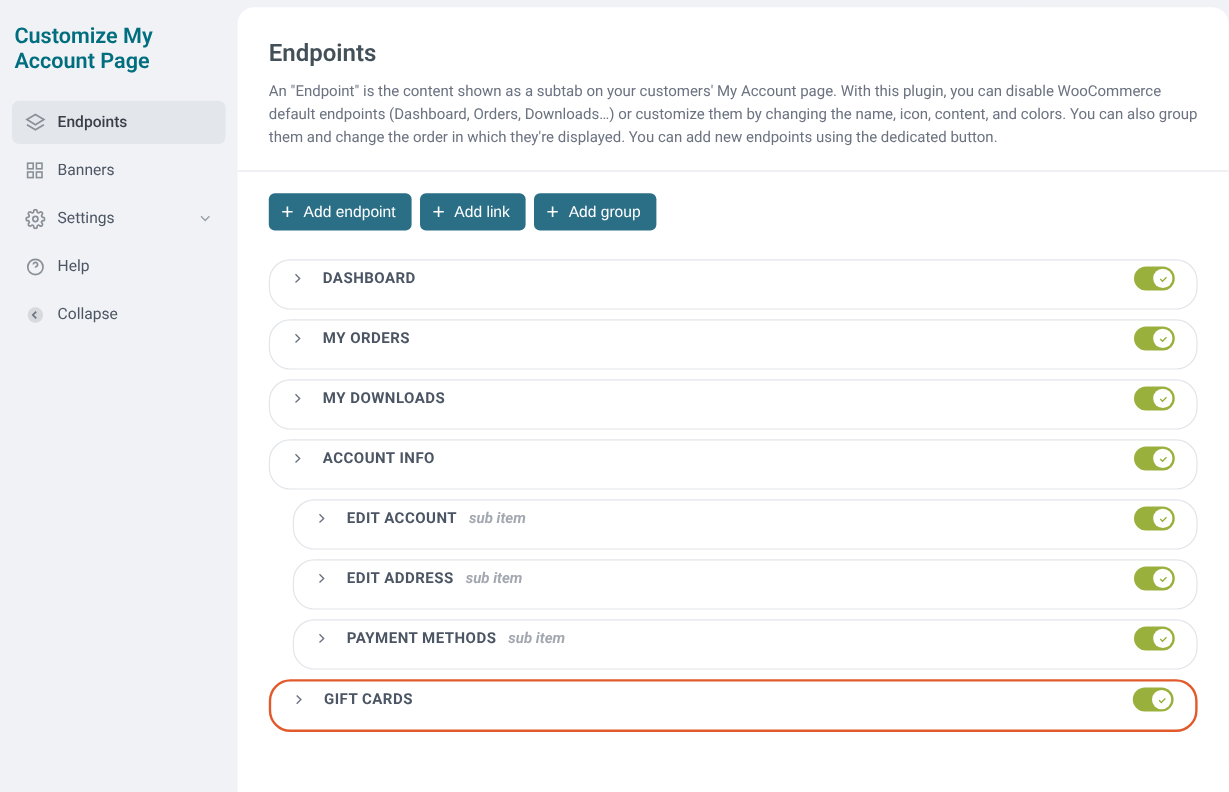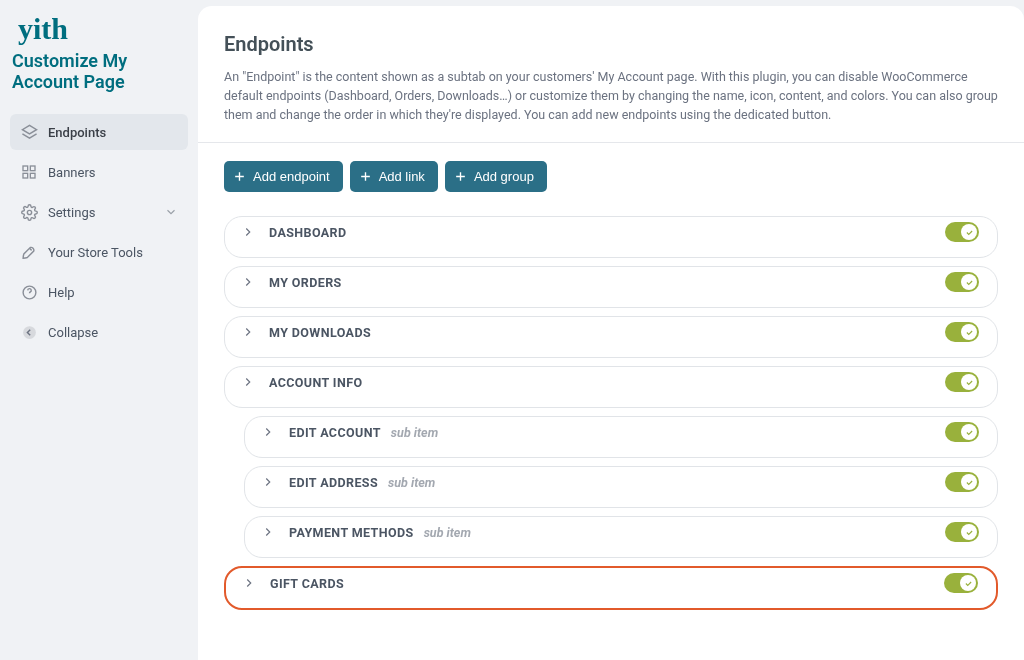--- a/index.html
+++ b/index.html
@@ -149,21 +149,20 @@
     right: 2px; top: 2px;
     display:flex; align-items:center; justify-content:center;
   }
   .toggle .knob svg { width:9px; height:9px; }
 </style>
 </head>
 <body>
 
 <div class="app">
   <aside class="sidebar">
-    <div class="logo">yith</div>
     <div class="logo-sub">Customize My Account Page</div>
     <ul class="nav">
 
       <li class="nav-item active">
         <span class="icon">
           <svg viewBox="0 0 24 24" width="17" height="17" fill="none" stroke="currentColor" stroke-width="2">
               <polygon points="12 2 2 8 12 14 22 8 12 2"></polygon>
               <polyline points="2 14 12 20 22 14"></polyline>
             </svg>
         </span>
@@ -190,29 +189,20 @@
             </svg>
         </span>
         <span class="label">Settings</span>
         <span class="chev">
           <svg viewBox="0 0 24 24" width="14" height="14" fill="none" stroke="currentColor" stroke-width="2">
               <polyline points="6 9 12 15 18 9"></polyline>
             </svg>
         </span>
       </li>
 
-      <li class="nav-item">
-        <span class="icon">
-          <svg viewBox="0 0 24 24" width="17" height="17" fill="none" stroke="currentColor" stroke-width="2">
-              <path d="M4 14c-1 3-1 6-1 6s3 0 6-1l9-9a4 4 0 0 0-5-5l-9 9z"></path>
-              <path d="M15 9l-3-3"></path>
-            </svg>
-        </span>
-        <span class="label">Your Store Tools</span>
-      </li>
 
       <li class="nav-item">
         <span class="icon">
           <svg viewBox="0 0 24 24" width="17" height="17" fill="none" stroke="currentColor" stroke-width="2">
               <circle cx="12" cy="12" r="9"></circle>
               <path d="M9.5 9a2.5 2.5 0 1 1 3.5 2.3c-.8.4-1 1-1 1.7"></path>
               <line x1="12" y1="17" x2="12" y2="17.01"></line>
             </svg>
         </span>
         <span class="label">Help</span>

